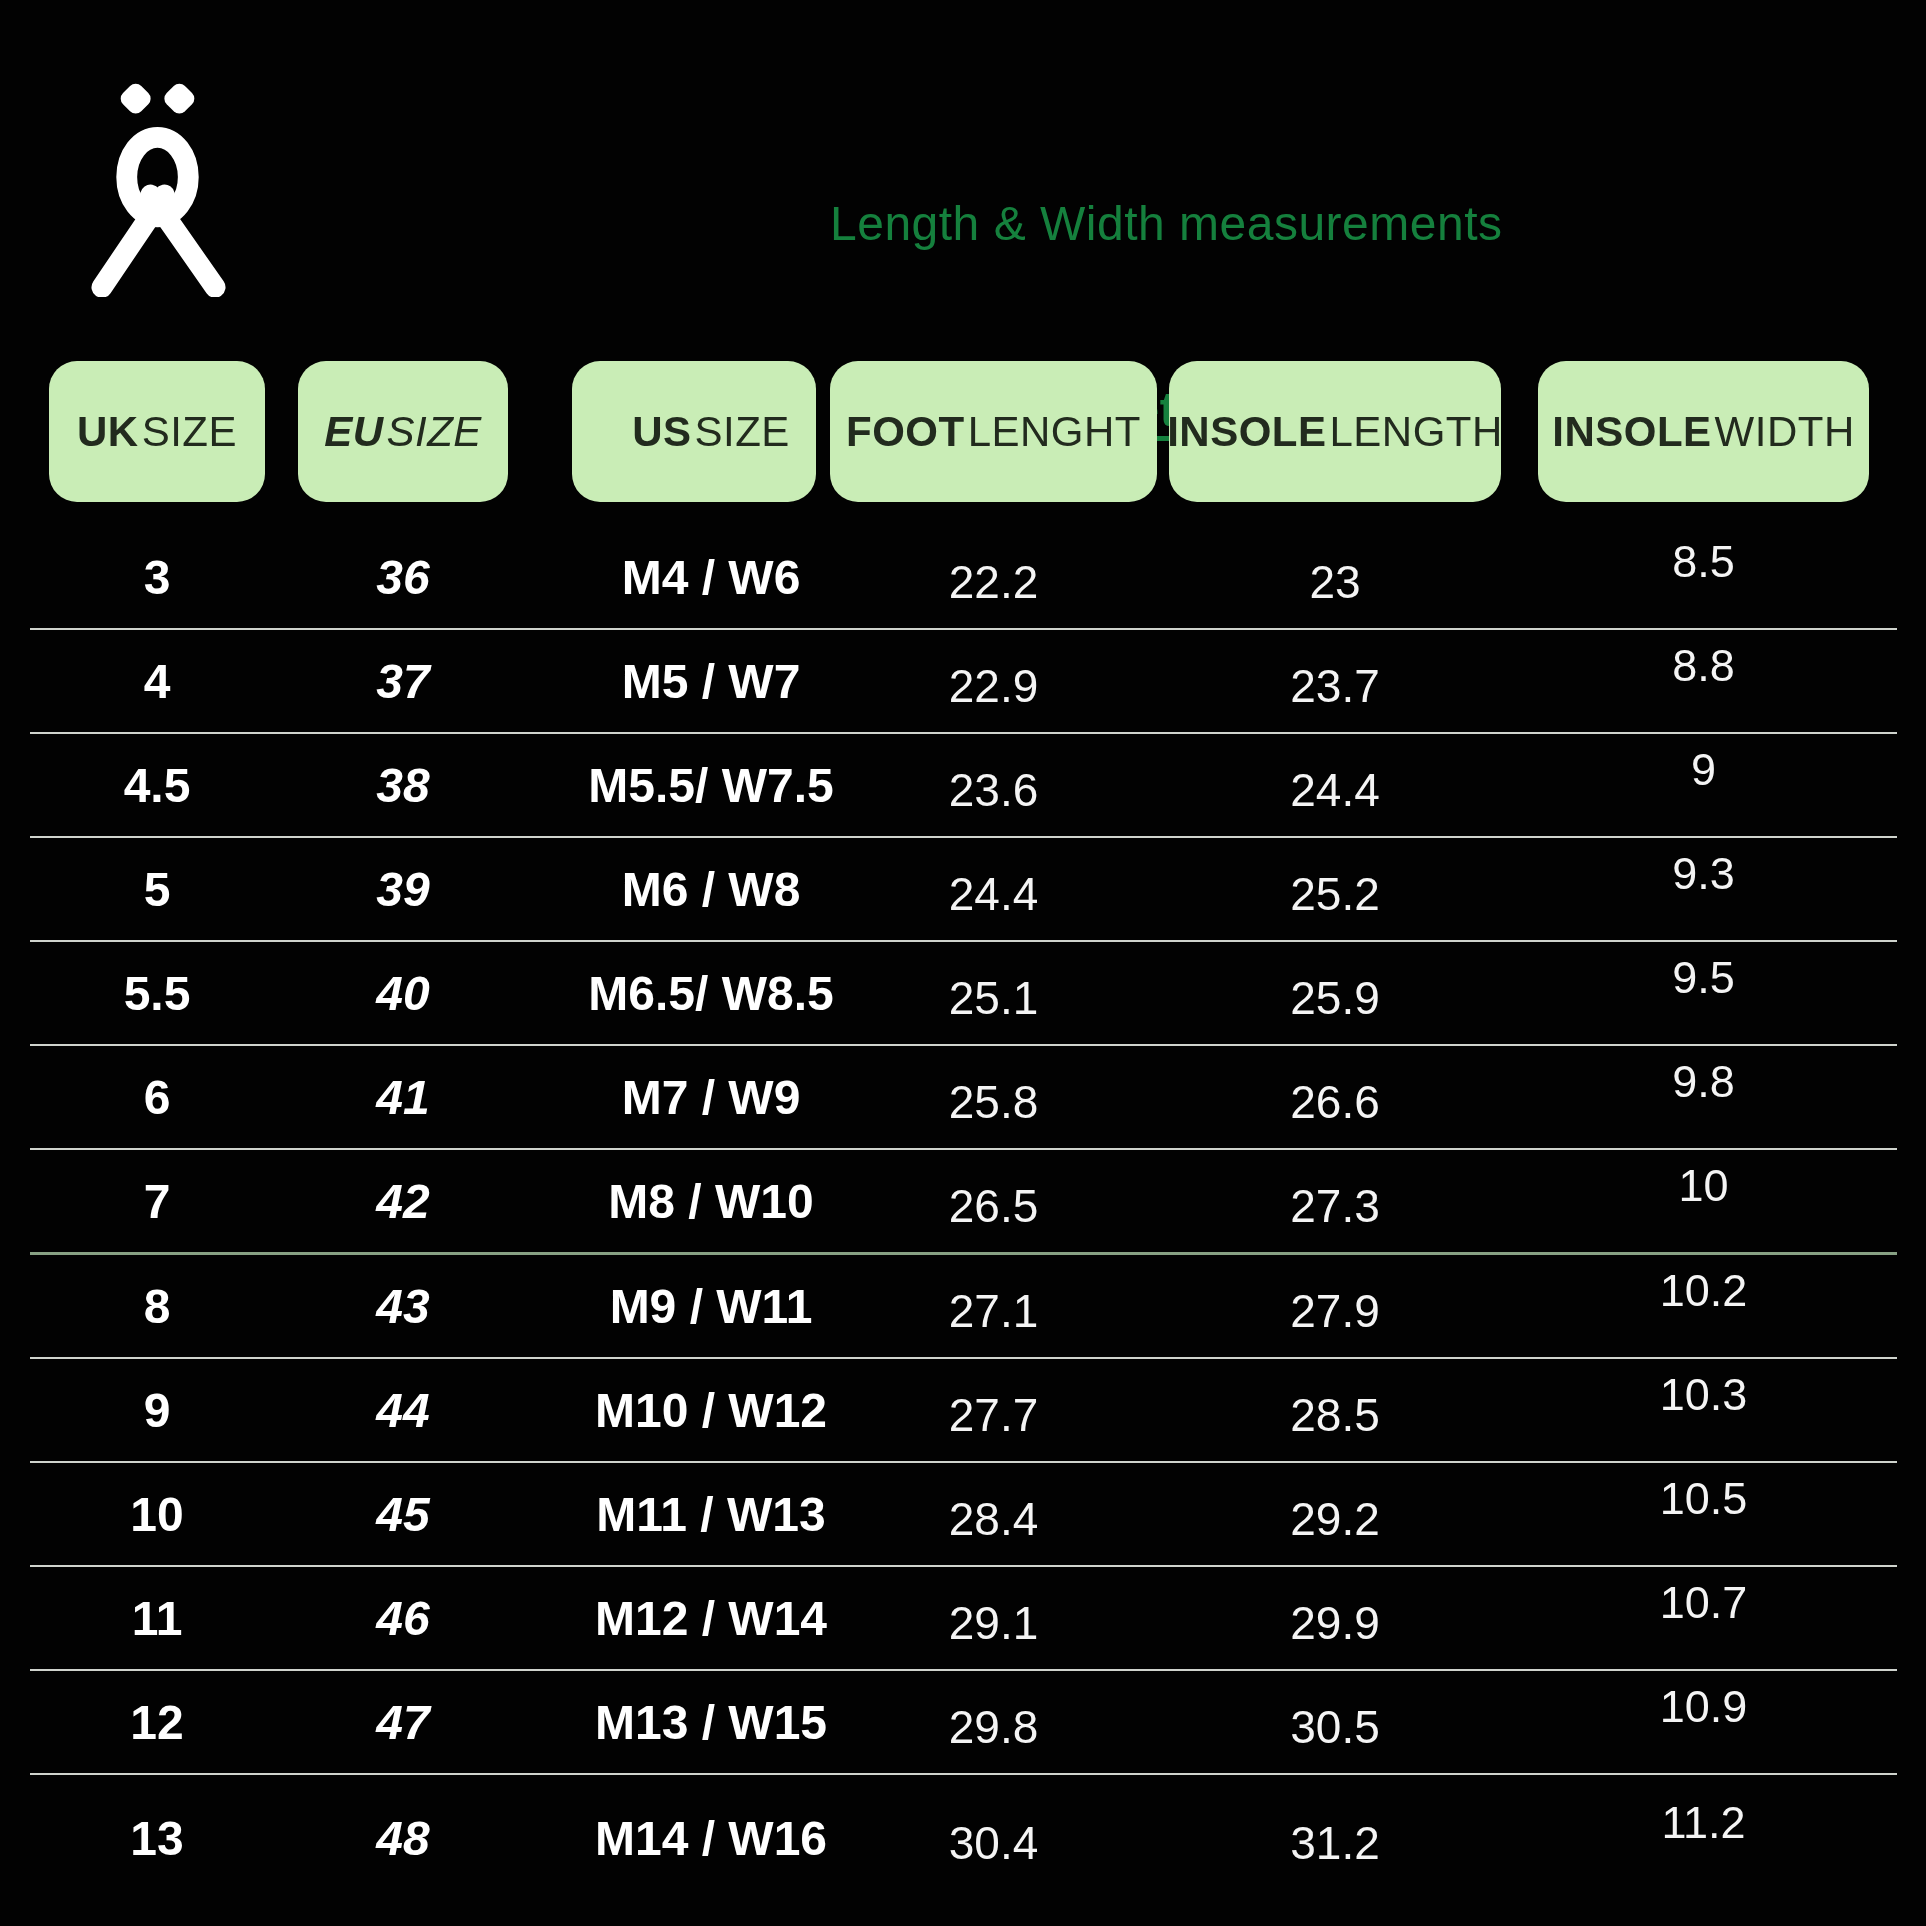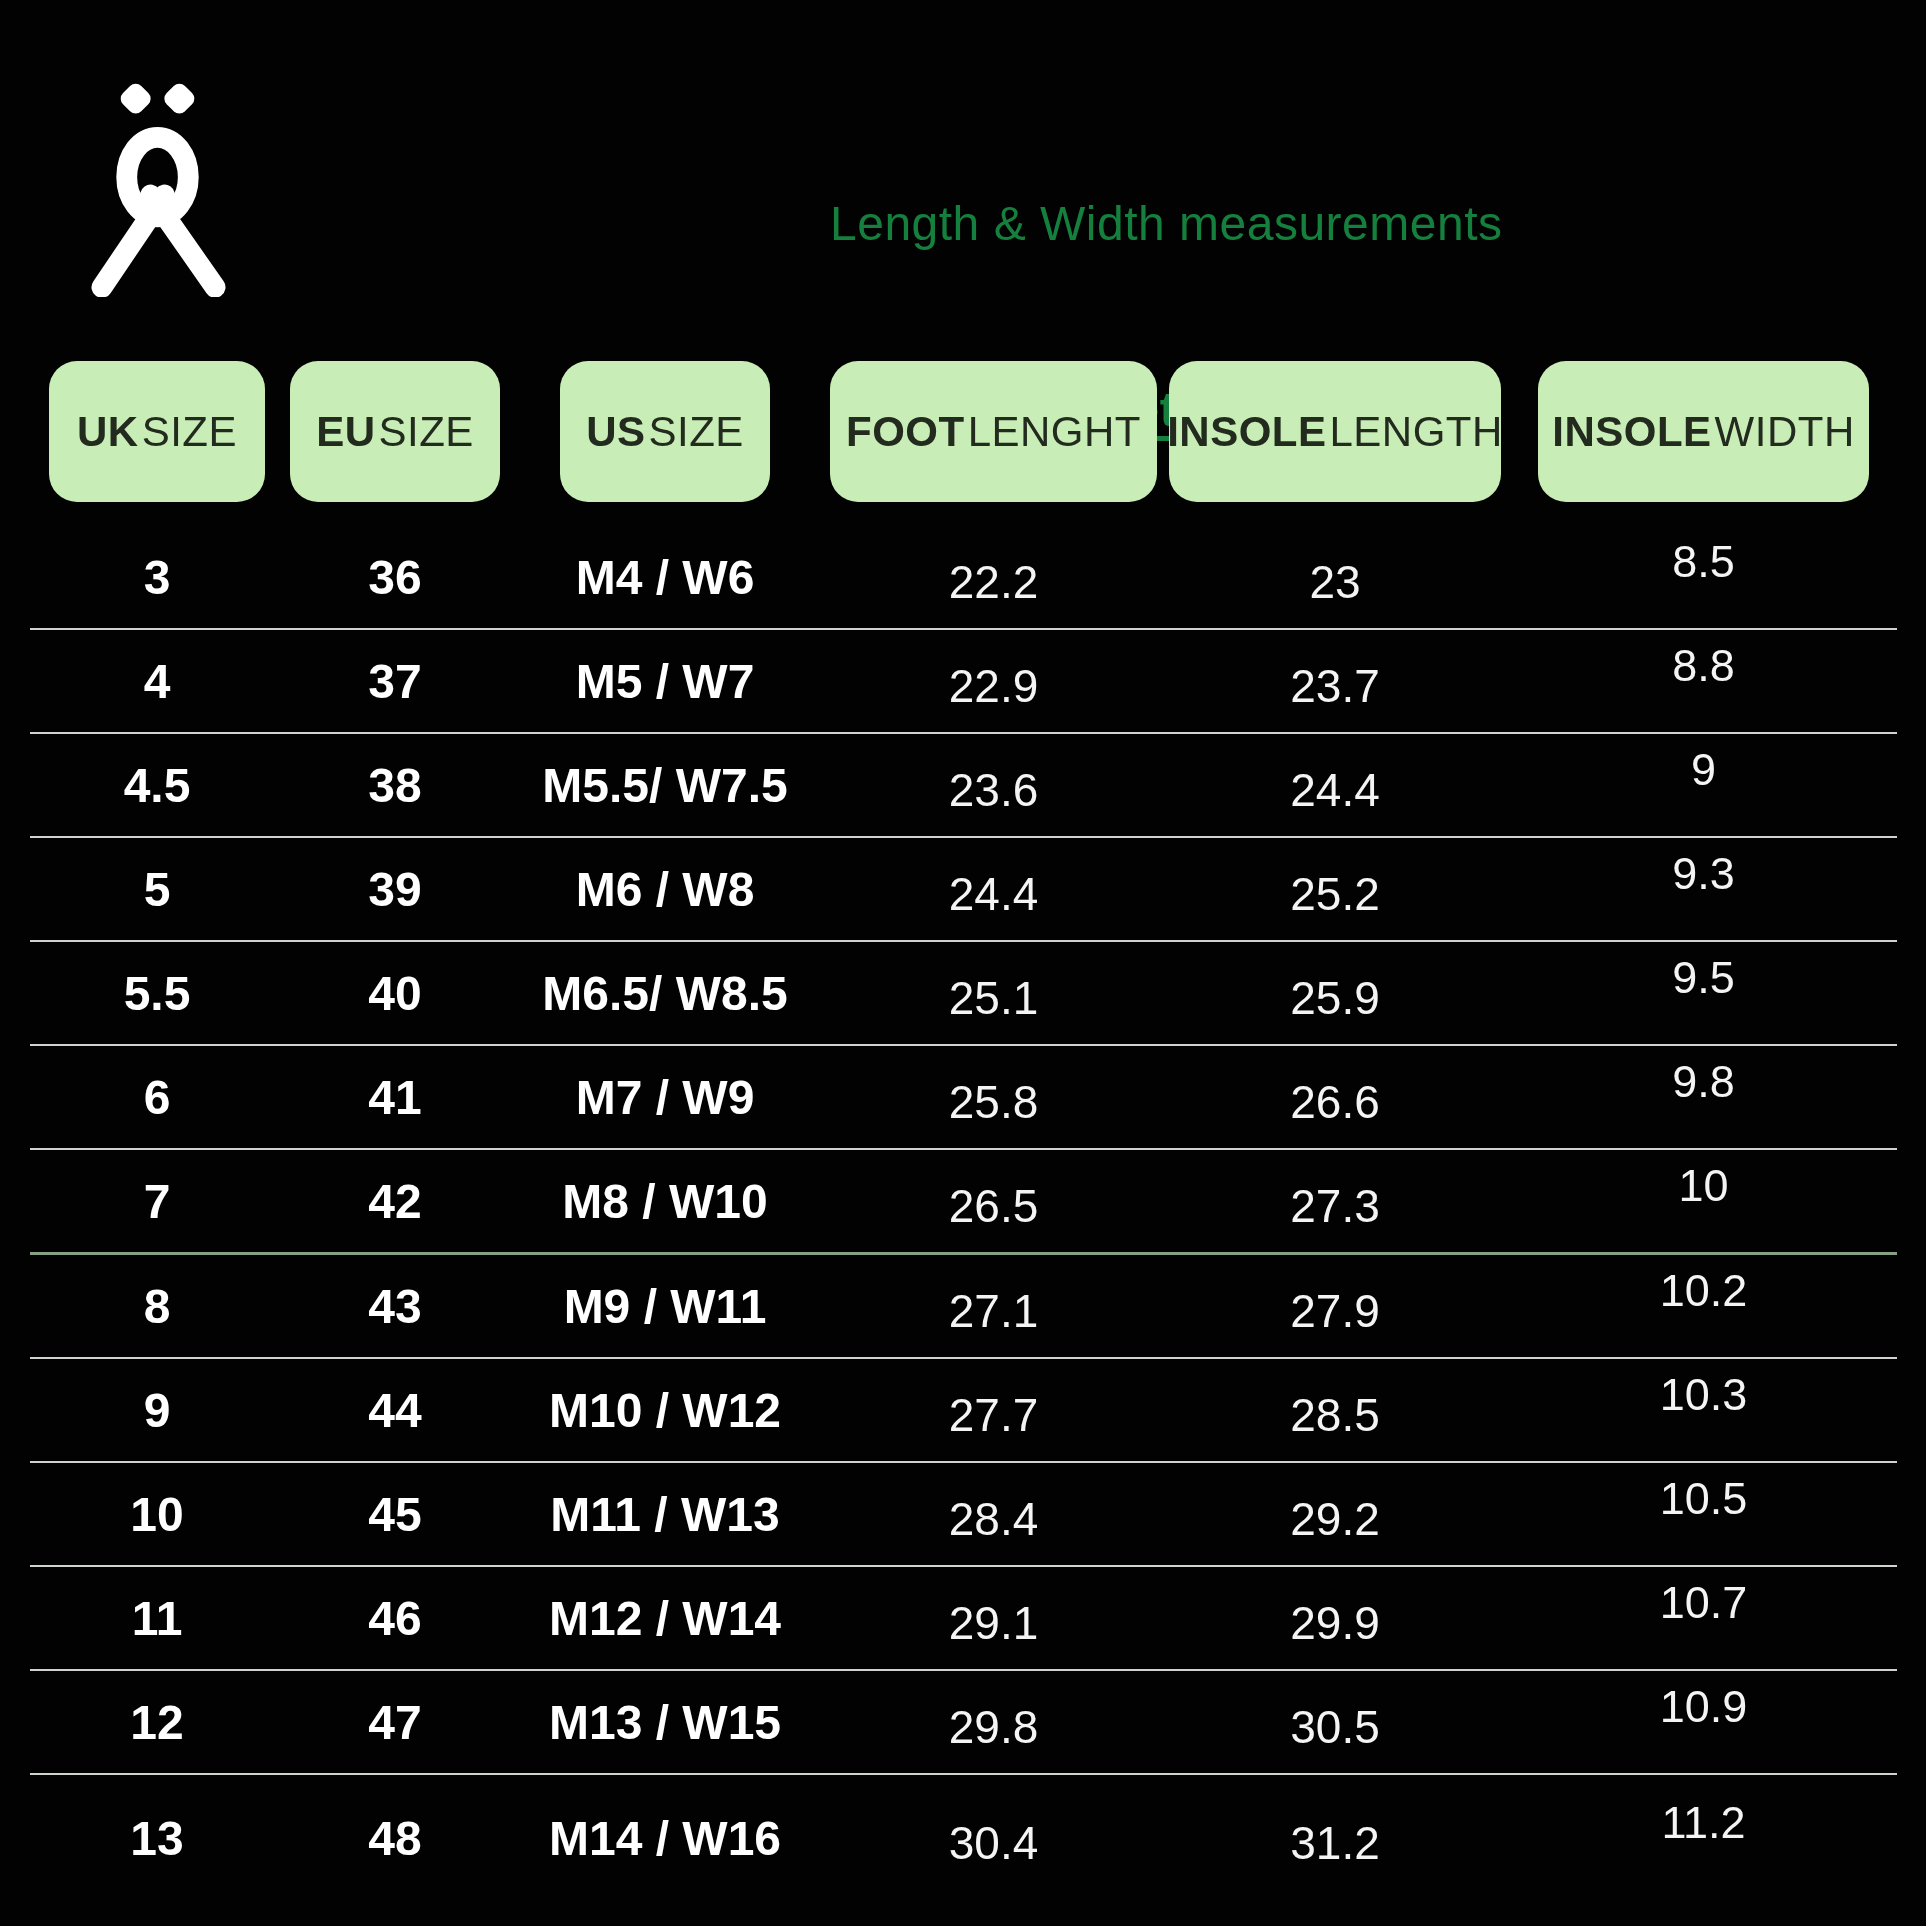--- a/index.html
+++ b/index.html
@@ -42,22 +42,22 @@
   .row:nth-child(7){border-bottom:3px solid var(--divider-green,#87a083);}
   .row:last-child{border-bottom:none;margin-top:12px;}
   .cell{
     position:absolute;top:0;height:100%;
     display:flex;align-items:center;justify-content:center;
     color:#ffffff;white-space:nowrap;
   }
   .strong{font-weight:700;font-size:48px;}
   .light{font-weight:400;font-size:46px;color:#f4f4f4;}
   .p1,.c1{left:19px;width:216px;}
-  .p2,.c2{left:260px;width:210px;}
-  .p3,.c3{left:530px;width:210px;}
+  .p2,.c2{left:268px;width:210px;font-style:italic;}
+  .p3,.c3{left:542px;width:210px;padding-left:34px;}
   .p4,.c4{left:800px;width:327px;justify-content:center;}
   .p5,.c5{left:1139px;width:332px;}
   .p6,.c6{left:1508px;width:331px;}
   .c4,.c5{transform:translateY(5px);}
   .c6{transform:translateY(-15px);font-size:45px;}
 </style>
 </head>
 <body>
 
 <div id="canvas">

